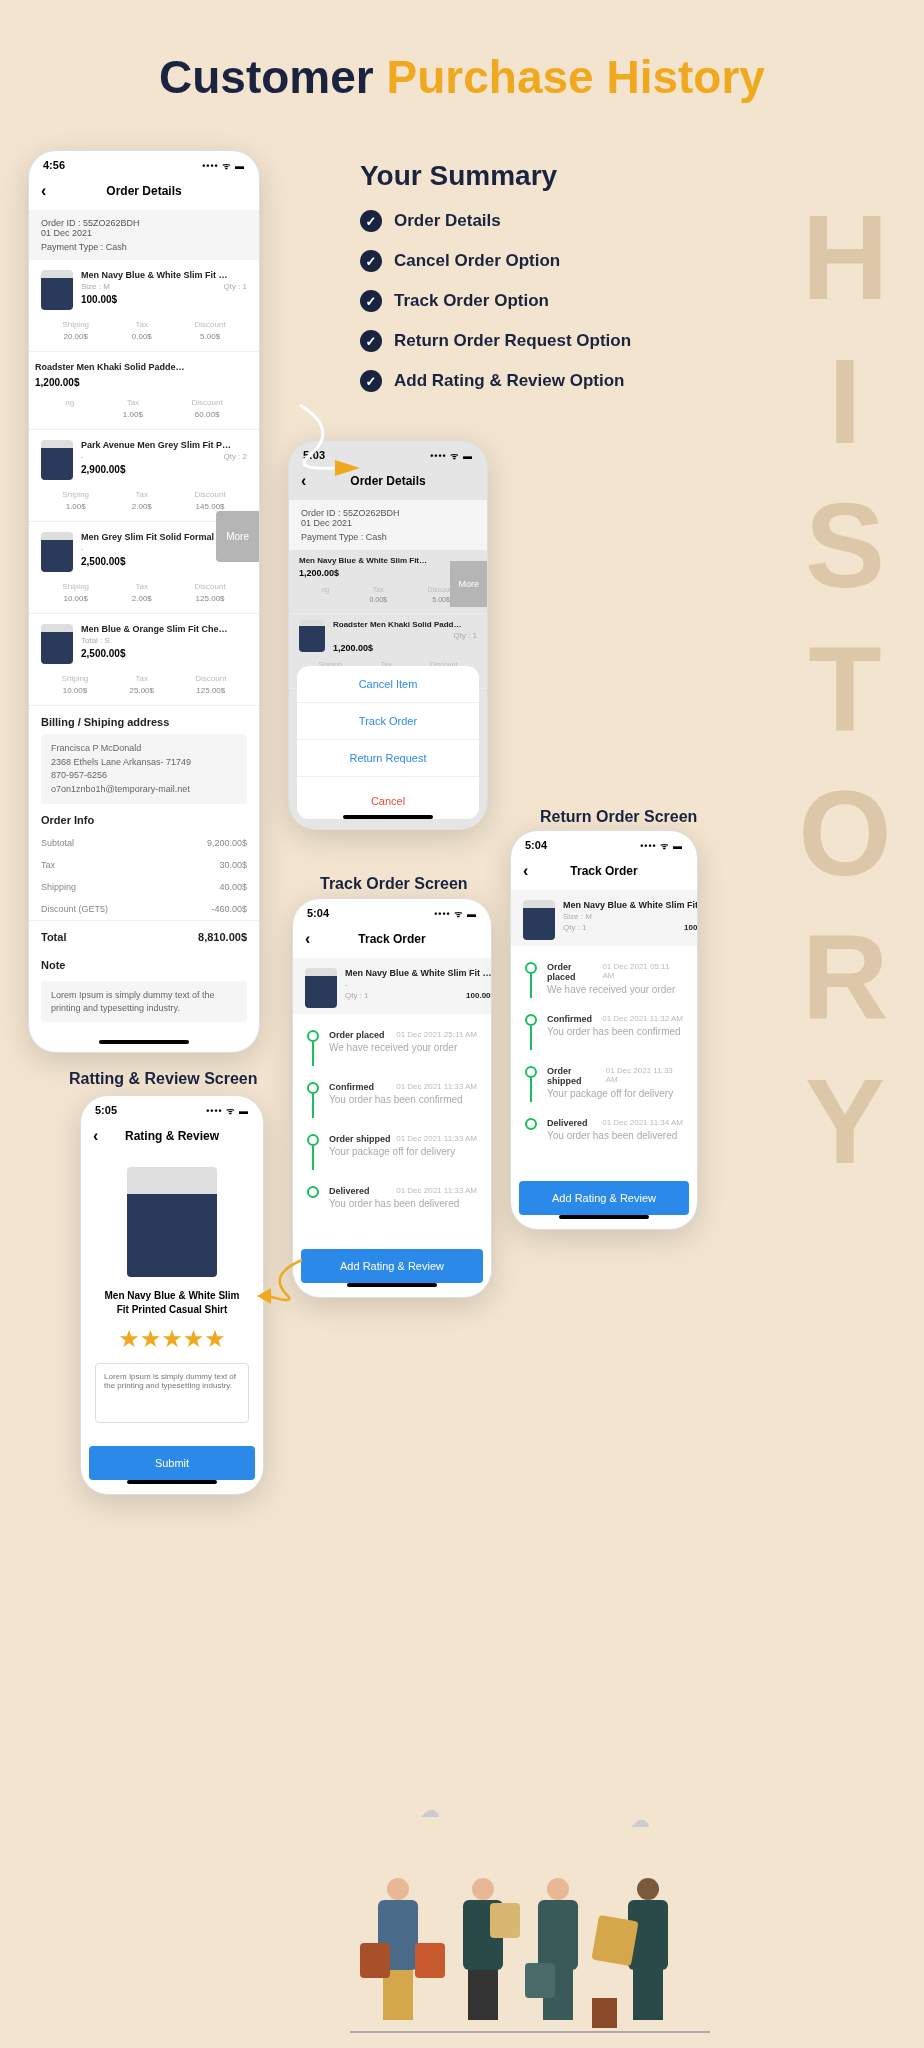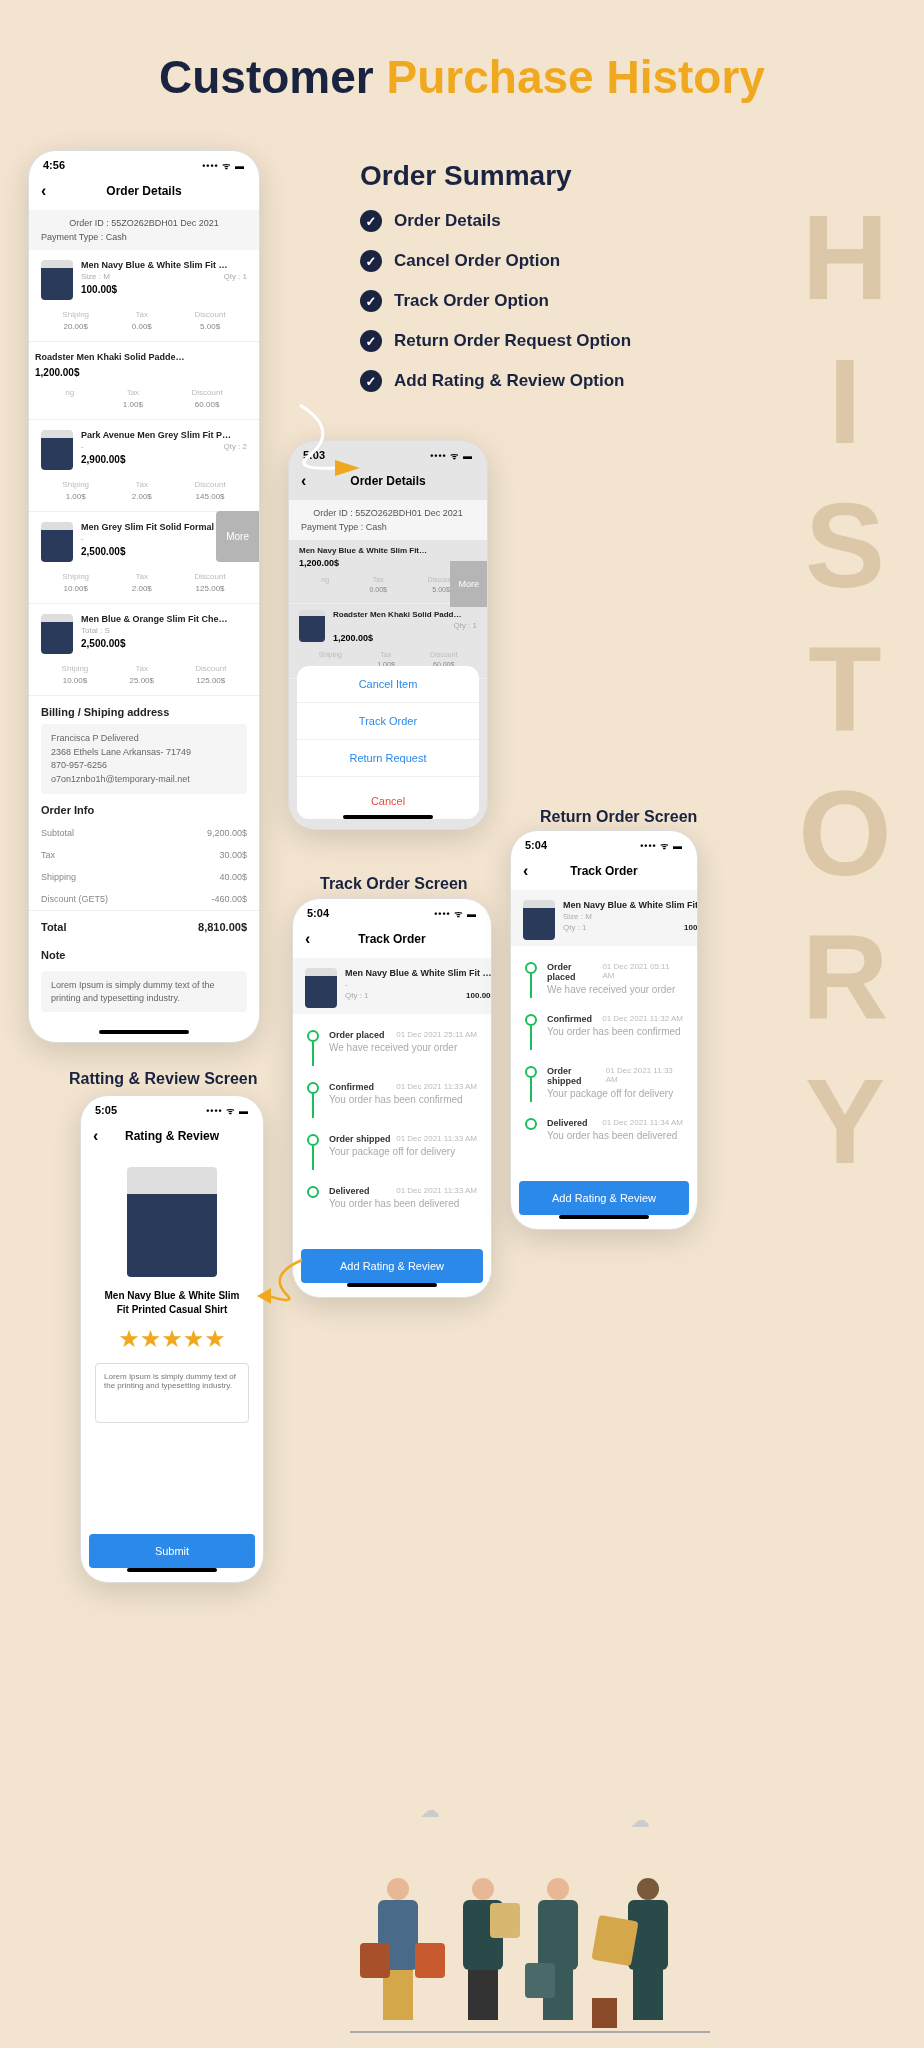--- a/index.html
+++ b/index.html
@@ -9,21 +9,21 @@
 .header-title .orange { color: #f0a91e; }
 .bg-history { position: absolute; right: 10px; top: 190px; font-size: 120px; font-weight: 800; color: #dcc8a8; letter-spacing: 10px; writing-mode: vertical-rl; text-orientation: upright; z-index: 0; }
 
 .phone { background: #fff; border-radius: 28px; box-shadow: 0 8px 30px rgba(0,0,0,0.15); position: absolute; overflow: hidden; border: 1px solid #ddd; z-index: 2; }
 .statusbar { display: flex; justify-content: space-between; padding: 8px 14px 4px; font-size: 11px; font-weight: 600; }
 .statusbar .icons::after { content: "•••• ᯤ ▬"; letter-spacing: 1px; font-size: 9px; }
 .app-header { display: flex; align-items: center; padding: 6px 12px 10px; position: relative; }
 .app-header .back { font-size: 16px; font-weight: 600; }
 .app-header .title { position: absolute; left: 0; right: 0; text-align: center; font-weight: 700; font-size: 12px; }
 .order-meta { background: #f5f5f5; padding: 8px 12px; font-size: 9px; color: #555; }
-.order-meta-row { display: flex; justify-content: center; margin-bottom: 4px; }
+.order-meta-row { display: flex; justify-content: flex-end; margin-bottom: 4px; flex-direction: column; }
 .item { display: flex; padding: 10px 12px 6px; gap: 8px; border-bottom: 0; }
 .item-img { width: 32px; height: 40px; background: #d8d8d8; border-radius: 4px; flex-shrink: 0; }
 .item-img.m { background: linear-gradient(#ddd 20%, #2a3a5a 20%); }
 .item-info { flex: 1; font-size: 9px; }
 .item-name { font-weight: 600; color: #222; white-space: nowrap; overflow: hidden; text-overflow: ellipsis; max-width: 150px; }
 .item-sub { color: #aaa; font-size: 8px; margin-top: 2px; display: flex; justify-content: space-between; }
 .item-price { font-weight: 700; font-size: 10px; margin-top: 3px; }
 .cost-row { display: flex; justify-content: space-around; padding: 4px 12px 10px; font-size: 8px; border-bottom: 1px solid #eee; }
 .cost-col { text-align: center; }
 .cost-col .lbl { color: #bbb; }
@@ -82,21 +82,21 @@
 </head>
 <body>
 
 <div class="header-title">
   <span class="dark">Customer</span>
   <span class="orange">Purchase History</span>
 </div>
 <div class="bg-history">HISTORY</div>
 
 <div class="summary">
-  <div class="summary-title">Order Summary</div>
+  <div class="summary-title">Your Summary</div>
   <div class="chk-line">
       <div class="chk-icon">✓</div>
       <span class="chk-text">Order Details</span>
     </div>
   <div class="chk-line">
       <div class="chk-icon">✓</div>
       <span class="chk-text">Cancel Order Option</span>
     </div>
   <div class="chk-line">
       <div class="chk-icon">✓</div>
@@ -251,21 +251,21 @@
         </div>
     <div class="cost-col">
           <div class="lbl">Discount</div>
           <div class="val">125.00$</div>
         </div>
   </div>
     </div>
   <div class="more-btn">More</div>
   <div class="section-label">Billing / Shiping address</div>
   <div class="addr-box">
-    <div>Francisca P Delivered</div>
+    <div>Francisca P McDonald</div>
     <div>2368 Ethels Lane Arkansas- 71749</div>
     <div>870-957-6256</div>
     <div>o7on1znbo1h@temporary-mail.net</div>
   </div>
   <div class="section-label">Order Info</div>
   <div class="info-row">
       <span>Subtotal</span>
       <span>9,200.00$</span>
     </div>
   <div class="info-row">
@@ -538,21 +538,21 @@
             <span class="date">01 Dec 2021 11:34 AM</span>
           </div>
         <div class="track-sub">You order has been delivered</div>
       </div>
     </div>
     </div>
   <div class="blue-btn">Add Rating &amp; Review</div>
   <div class="home-bar" style="position:absolute;bottom:2px;left:0;right:0;"></div>
 </div>
 
-<div class="phone" style="left:80px; top:1095px; width:184px; height:488px;">
+<div class="phone" style="left:80px; top:1095px; width:184px; height:400px;">
   <div class="statusbar">
       <span>5:05</span>
       <span class="icons"></span>
     </div>
   <div class="app-header">
       <span class="back">‹</span>
       <span class="title">Rating &amp; Review</span>
     </div>
   <div class="rating-img"></div>
   <div class="rating-title">Men Navy Blue &amp; White Slim Fit Printed Casual Shirt</div>

